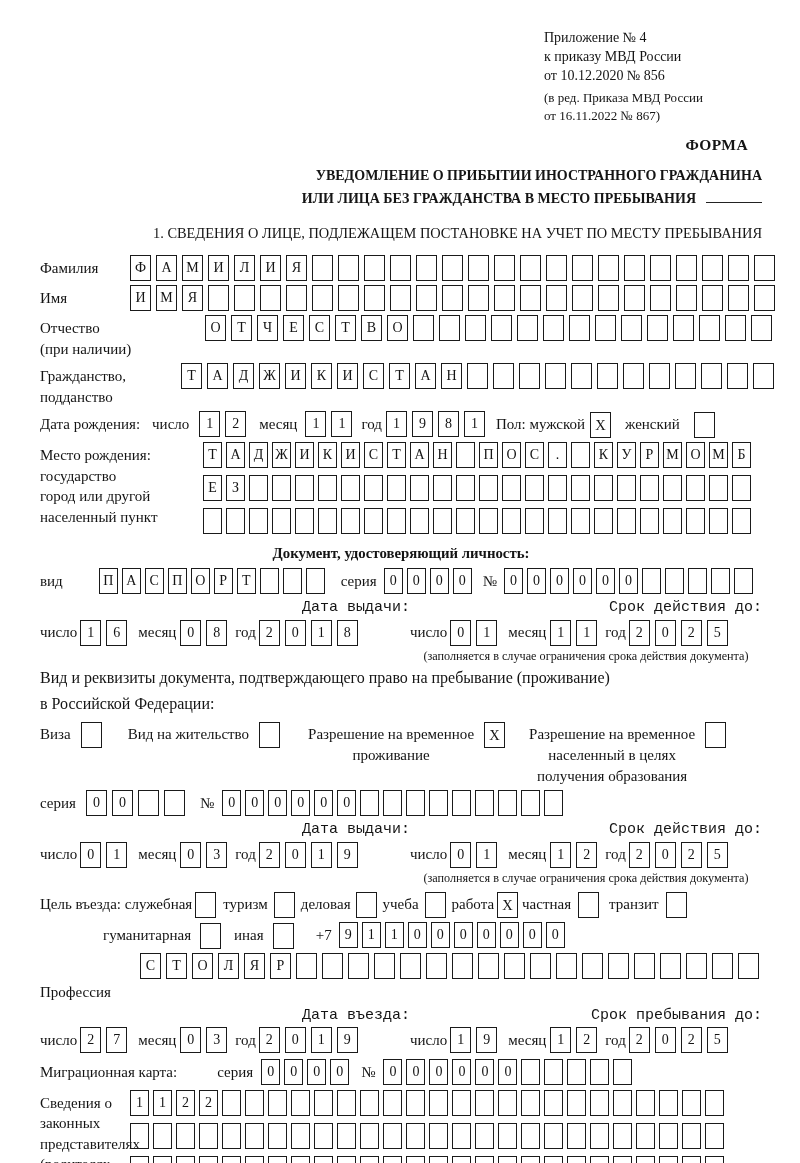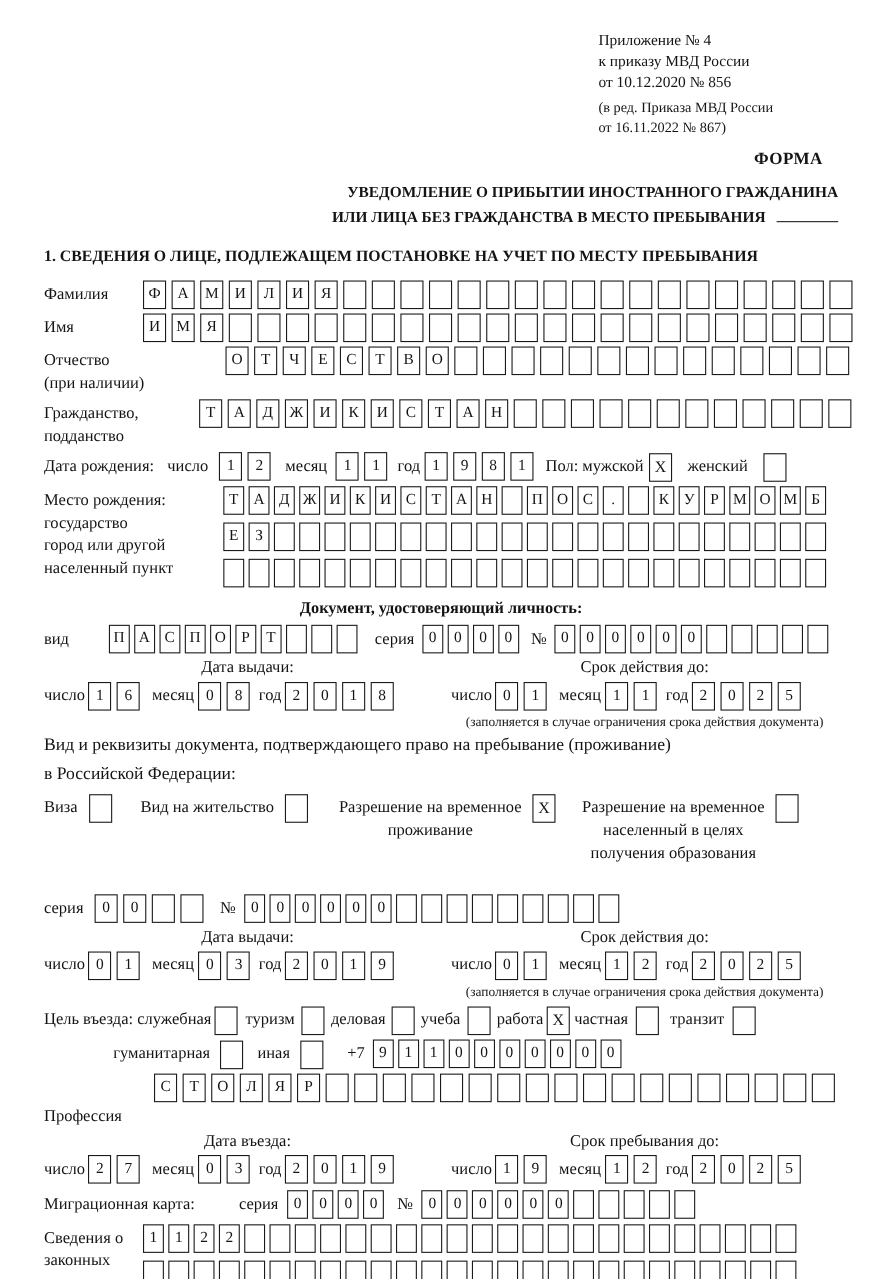--- a/index.html
+++ b/index.html
@@ -7,42 +7,42 @@
   .page {
     width:800px; height:1163px; background:#fff; overflow:hidden;
     font-family:"Liberation Serif","DejaVu Serif",serif; color:#141414;
     padding:28px 38px 0 40px; position:relative;
   }
   .header-block { margin-left:auto; width:218px; font-size:14px; line-height:19px; }
   .header-block .sub { font-size:13px; line-height:17.5px; margin-top:4px; }
   .forma { font-weight:bold; text-align:right; padding-right:14px; font-size:15.5px; margin-top:12px; letter-spacing:.4px; }
   .title { text-align:right; font-weight:bold; font-size:14px; line-height:23px; margin-top:10px; }
   .blank-line { display:inline-block; width:56px; border-bottom:1.7px solid #222; margin-left:10px; }
-  .section-heading { font-weight:bold; font-size:14.4px; margin:15px 0 13px; }
+  .section-heading { font-weight:normal; font-size:14.4px; margin:15px 0 13px;text-align:right; }
 
   .row { display:flex; align-items:flex-start; margin-bottom:4px; }
   .row-label { flex:none; font-size:15px; }
   .row-label div { line-height:20.5px; }
   .row-label div:first-child { padding-top:3px; }
   .seg-text { flex:none; font-size:15px; line-height:27px; white-space:pre; }
   .cells { display:flex; flex:none; }
   .cell { flex:none; width:21px; height:26px; border:1.7px solid #1a1a1a; margin-right:5px;
           display:flex; align-items:center; justify-content:center; font-size:14px; }
   .cell.sm { width:19px; margin-right:4px; }
   .checkbox { flex:none; width:21px; height:26px; border:1.7px solid #1a1a1a;
           display:flex; align-items:center; justify-content:center; font-size:14.5px; margin-top:1px; }
   .center-bold { text-align:center; font-weight:bold; font-size:14.8px; margin:2px 0 6px; }
   .para { font-size:16px; margin:3px 0 8px; }
   .twocol { display:flex; margin:1px 0 5px; }
   .tc-left { width:370px; flex:none; }
   .tc-right { flex:1; }
-  .tc-head { text-align:center; font-size:15px; margin-bottom:3px; }
+  .tc-head { text-align:right; font-size:15px; margin-bottom:3px;font-family:Liberation Mono, monospace; }
   .tc-fields { display:flex; align-items:center; }
   .tc-note { font-size:12.2px; text-align:center; margin-top:3px; }
-  .permits { margin:4px 0 26px;font-family:Liberation Serif, serif; }
+  .permits { margin:4px 0 3px;font-family:Liberation Serif, serif; }
   .permit { display:flex; align-items:flex-start; }
   .permit-label { text-align:center; font-size:15px; line-height:21px; padding-top:3px; }
   .permit .checkbox { margin-left:10px; }
   .cellrow { margin-bottom:7px; }
 </style>
 </head>
 <body>
 
 <div class="page">
   <div class="header-block">

